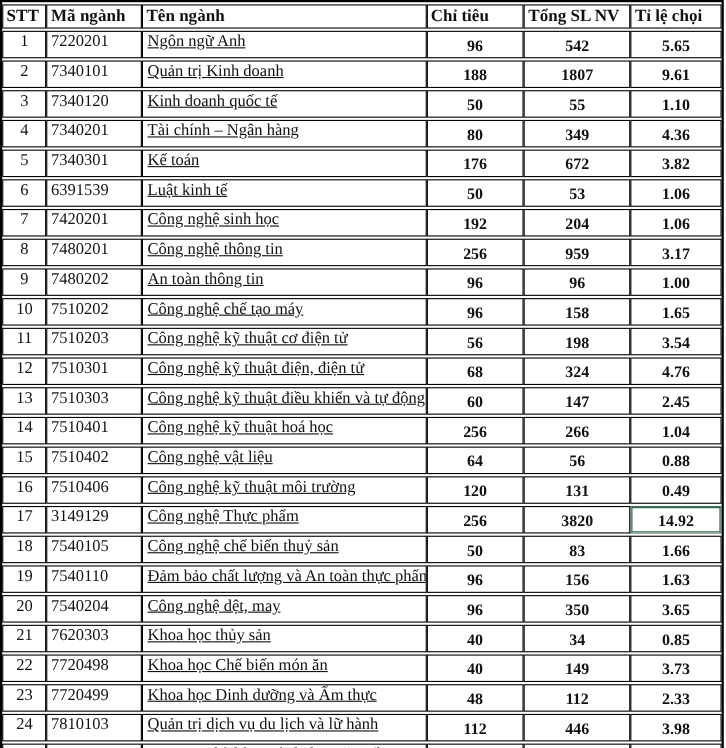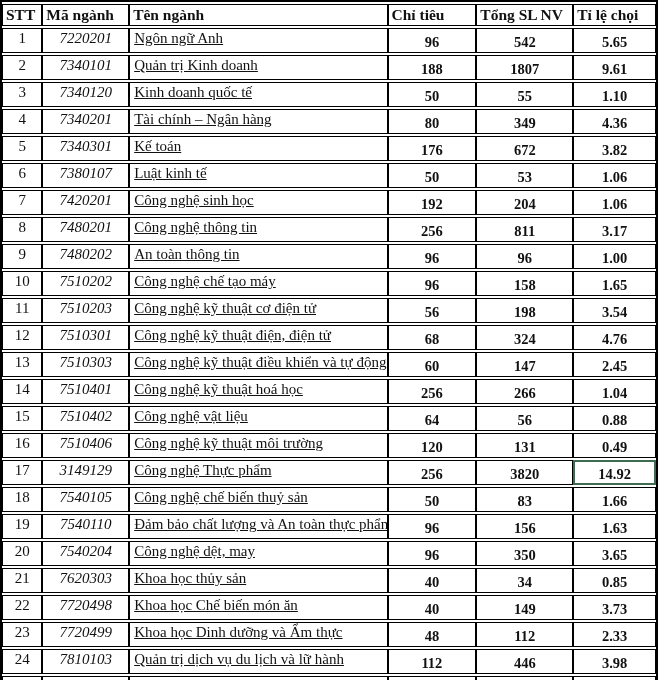--- a/index.html
+++ b/index.html
@@ -37,24 +37,22 @@
   }
   tbody td {
     height: 21px;
   }
   td.col-stt {
     text-align: center;
     vertical-align: top;
     line-height: 18px;
   }
   td.col-ma {
-    text-align: center;
     vertical-align: top;
     line-height: 18px;
-    font-style: italic;
   }
   td.col-ten {
     text-align: left;
     vertical-align: top;
     line-height: 18px;
     padding-left: 4px;
     text-decoration: underline;
   }
   td.col-num {
     text-align: center;
@@ -123,40 +121,40 @@
       <tr>
         <td class="col-stt">5</td>
         <td class="col-ma">7340301</td>
         <td class="col-ten">Kế toán</td>
         <td class="col-num">176</td>
         <td class="col-num">672</td>
         <td class="col-num">3.82</td>
       </tr>
       <tr>
         <td class="col-stt">6</td>
-        <td class="col-ma">7380107</td>
+        <td class="col-ma">6391539</td>
         <td class="col-ten">Luật kinh tế</td>
         <td class="col-num">50</td>
         <td class="col-num">53</td>
         <td class="col-num">1.06</td>
       </tr>
       <tr>
         <td class="col-stt">7</td>
         <td class="col-ma">7420201</td>
         <td class="col-ten">Công nghệ sinh học</td>
         <td class="col-num">192</td>
         <td class="col-num">204</td>
         <td class="col-num">1.06</td>
       </tr>
       <tr>
         <td class="col-stt">8</td>
         <td class="col-ma">7480201</td>
         <td class="col-ten">Công nghệ thông tin</td>
         <td class="col-num">256</td>
-        <td class="col-num">811</td>
+        <td class="col-num">959</td>
         <td class="col-num">3.17</td>
       </tr>
       <tr>
         <td class="col-stt">9</td>
         <td class="col-ma">7480202</td>
         <td class="col-ten">An toàn thông tin</td>
         <td class="col-num">96</td>
         <td class="col-num">96</td>
         <td class="col-num">1.00</td>
       </tr>

